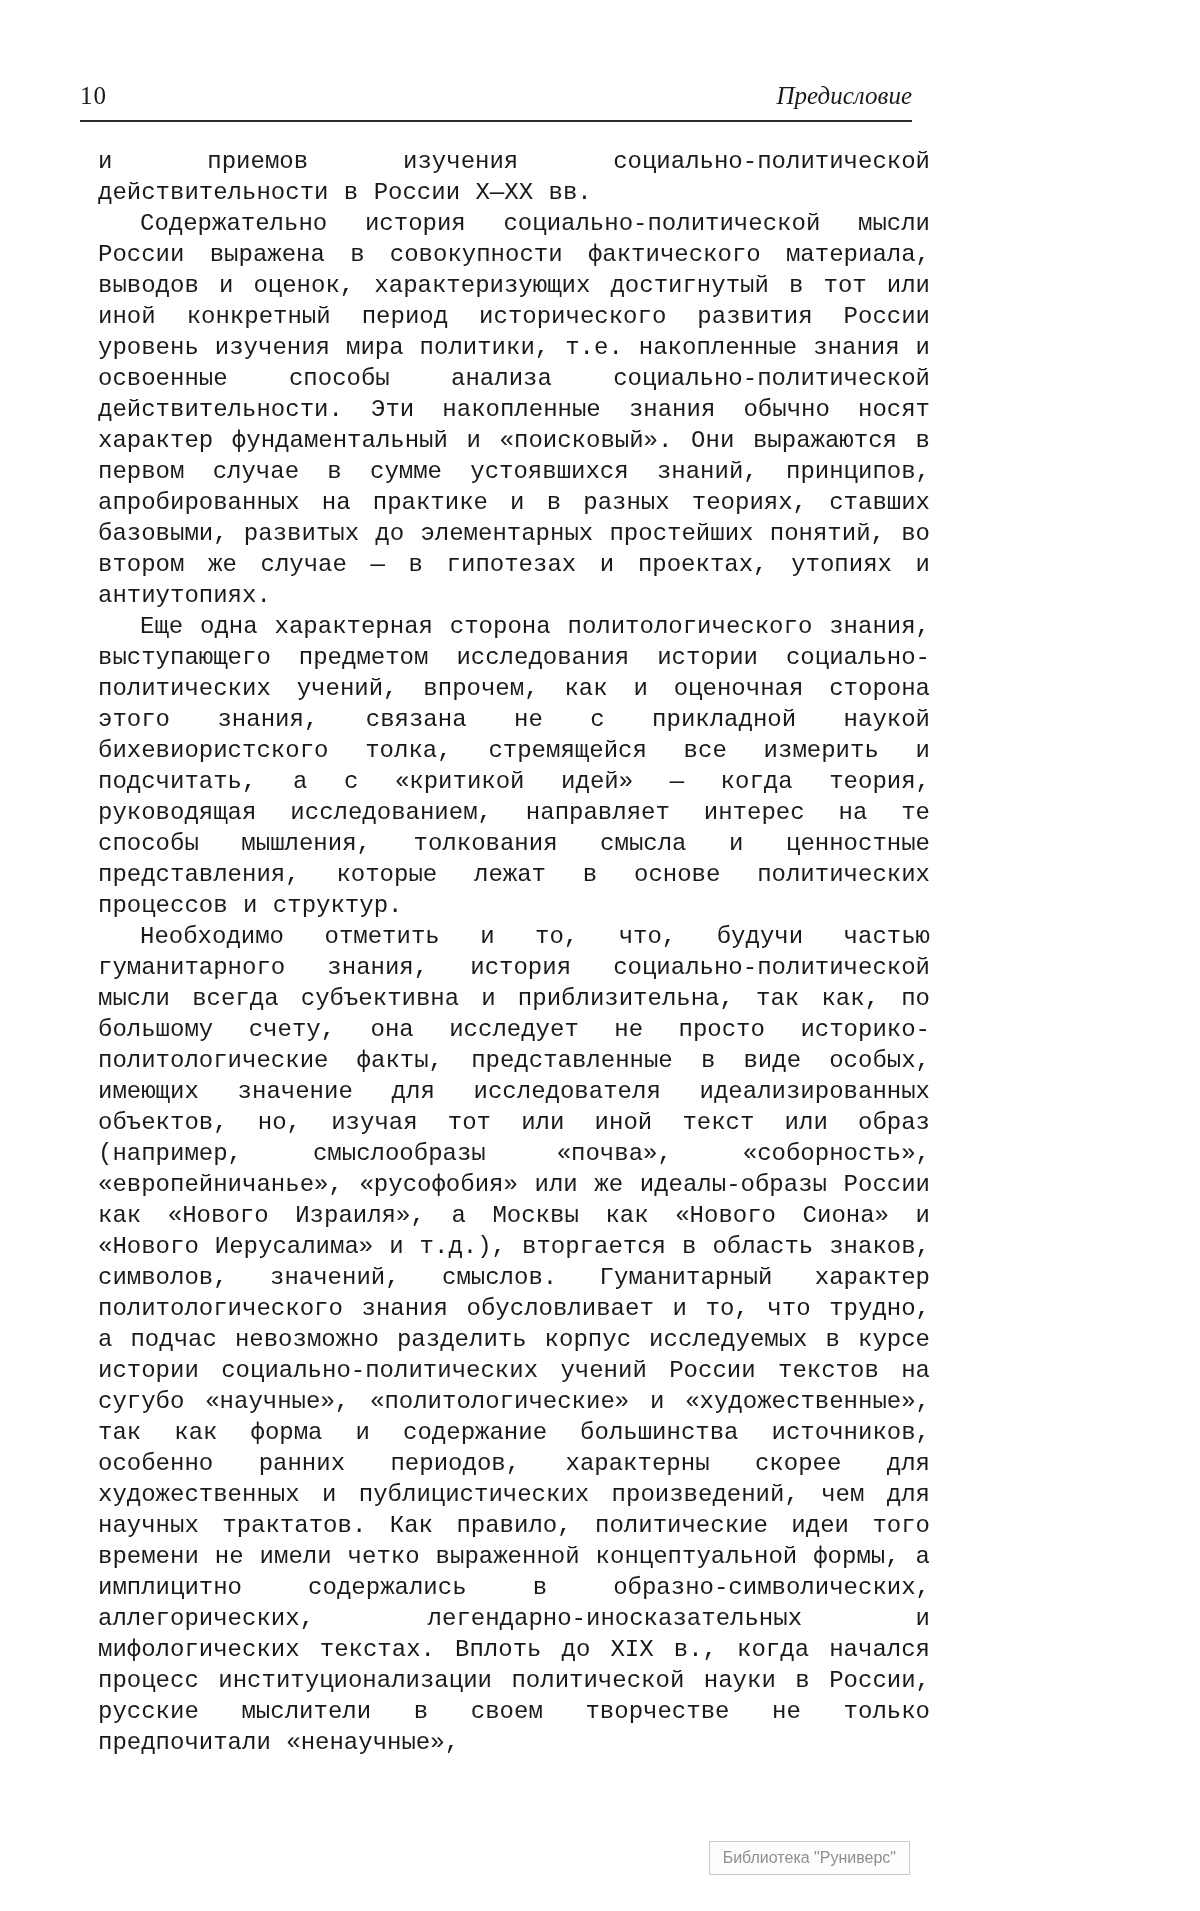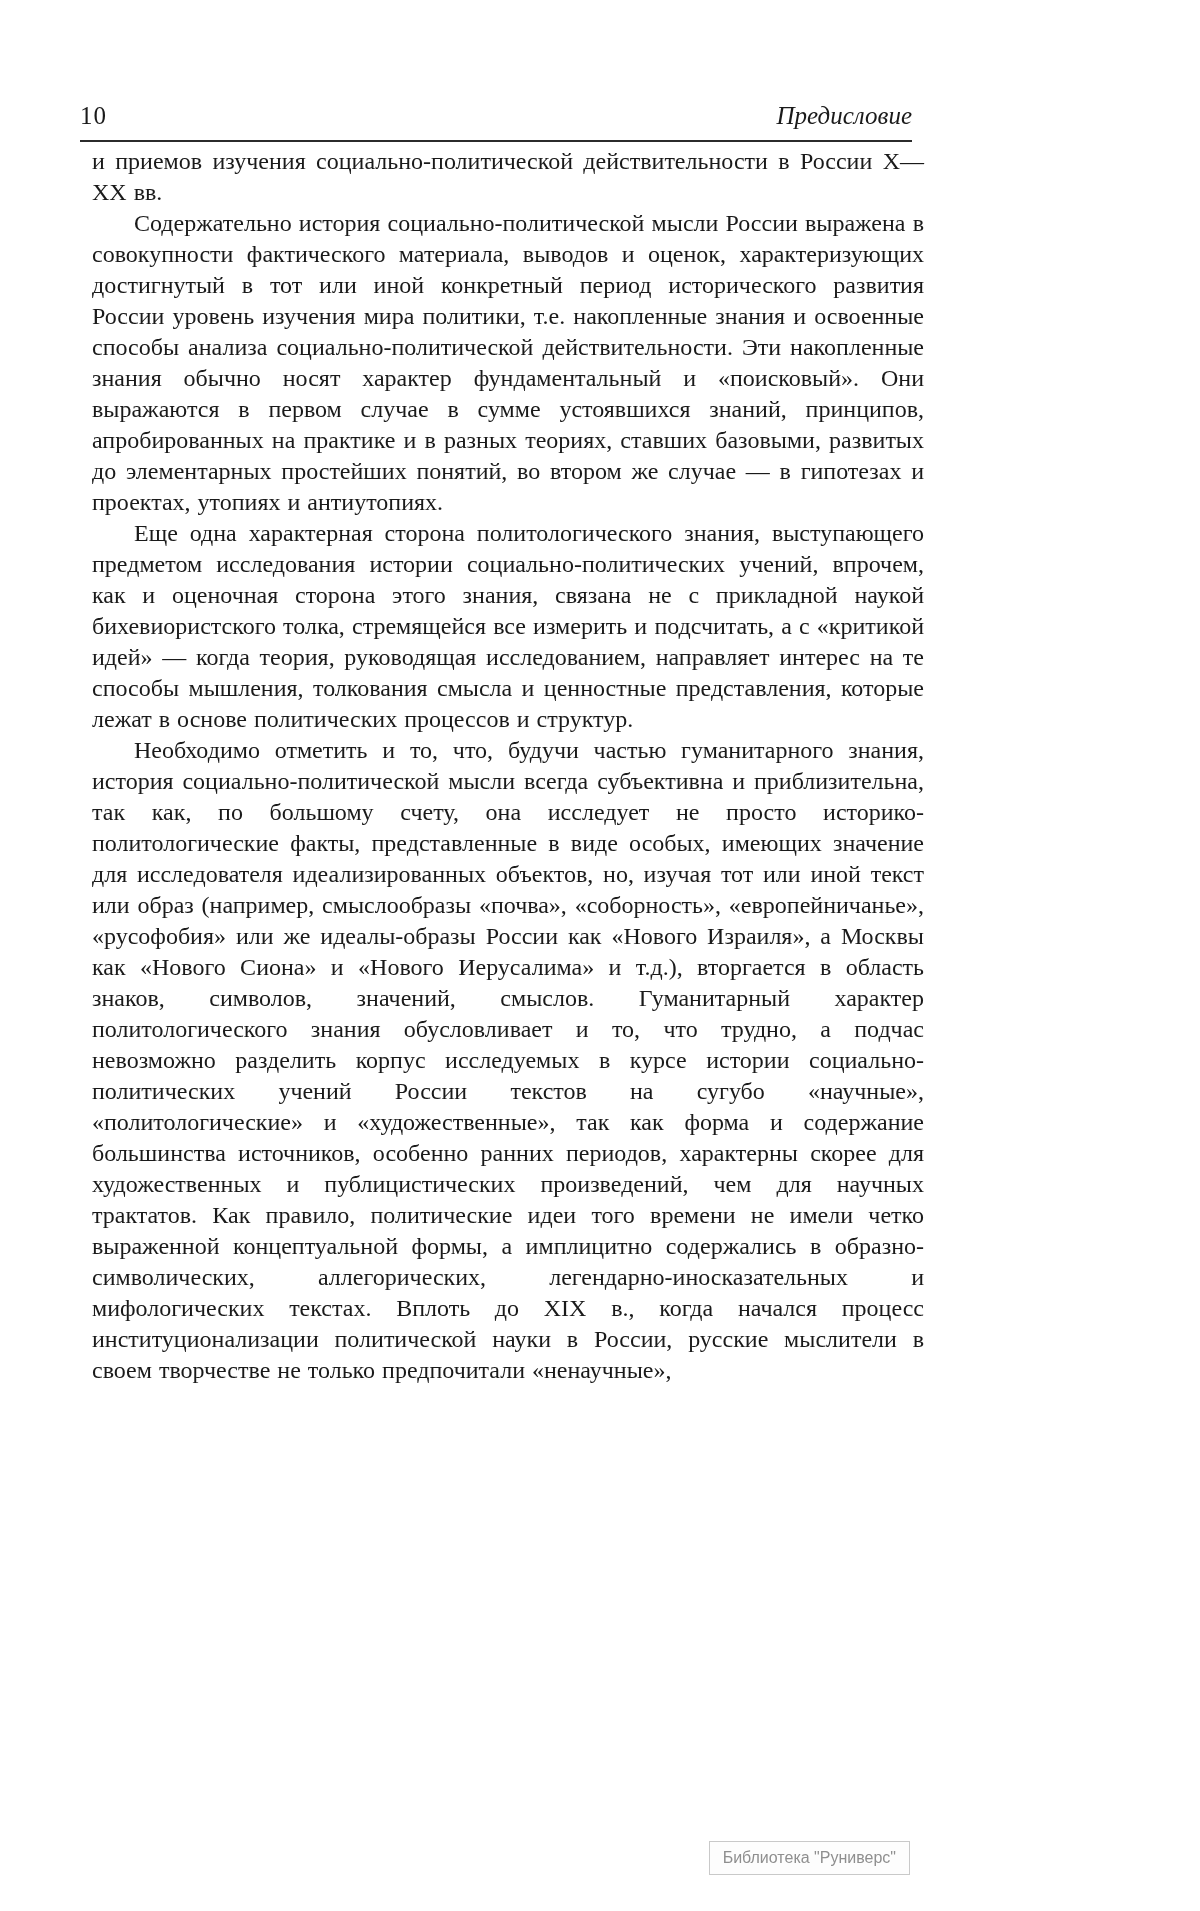--- a/index.html
+++ b/index.html
@@ -27,35 +27,35 @@
     display: flex;
     justify-content: space-between;
     align-items: flex-end;
     border-bottom: 2px solid #2b2b2b;
     padding-bottom: 10px;
     font-size: 25px;
   }
   .page-number {
     font-style: normal;
     letter-spacing: 1px;
-    margin-top: 20px;
   }
   .running-title {
     font-style: italic;
     text-align: right;
   }
   .page-body {
     position: absolute;
-    left: 92px;
+    left: 98px;
     top: 146px;
     width: 832px;
     font-size: 24px;
     line-height: 31px;
     text-align: justify;
     word-spacing: 1px;
+    font-family: Liberation Mono, monospace;
   }
   .para {
     margin: 0;
     text-indent: 42px;
   }
   .para.no-indent {
     text-indent: 0;
   }
   .watermark {
     position: absolute;

